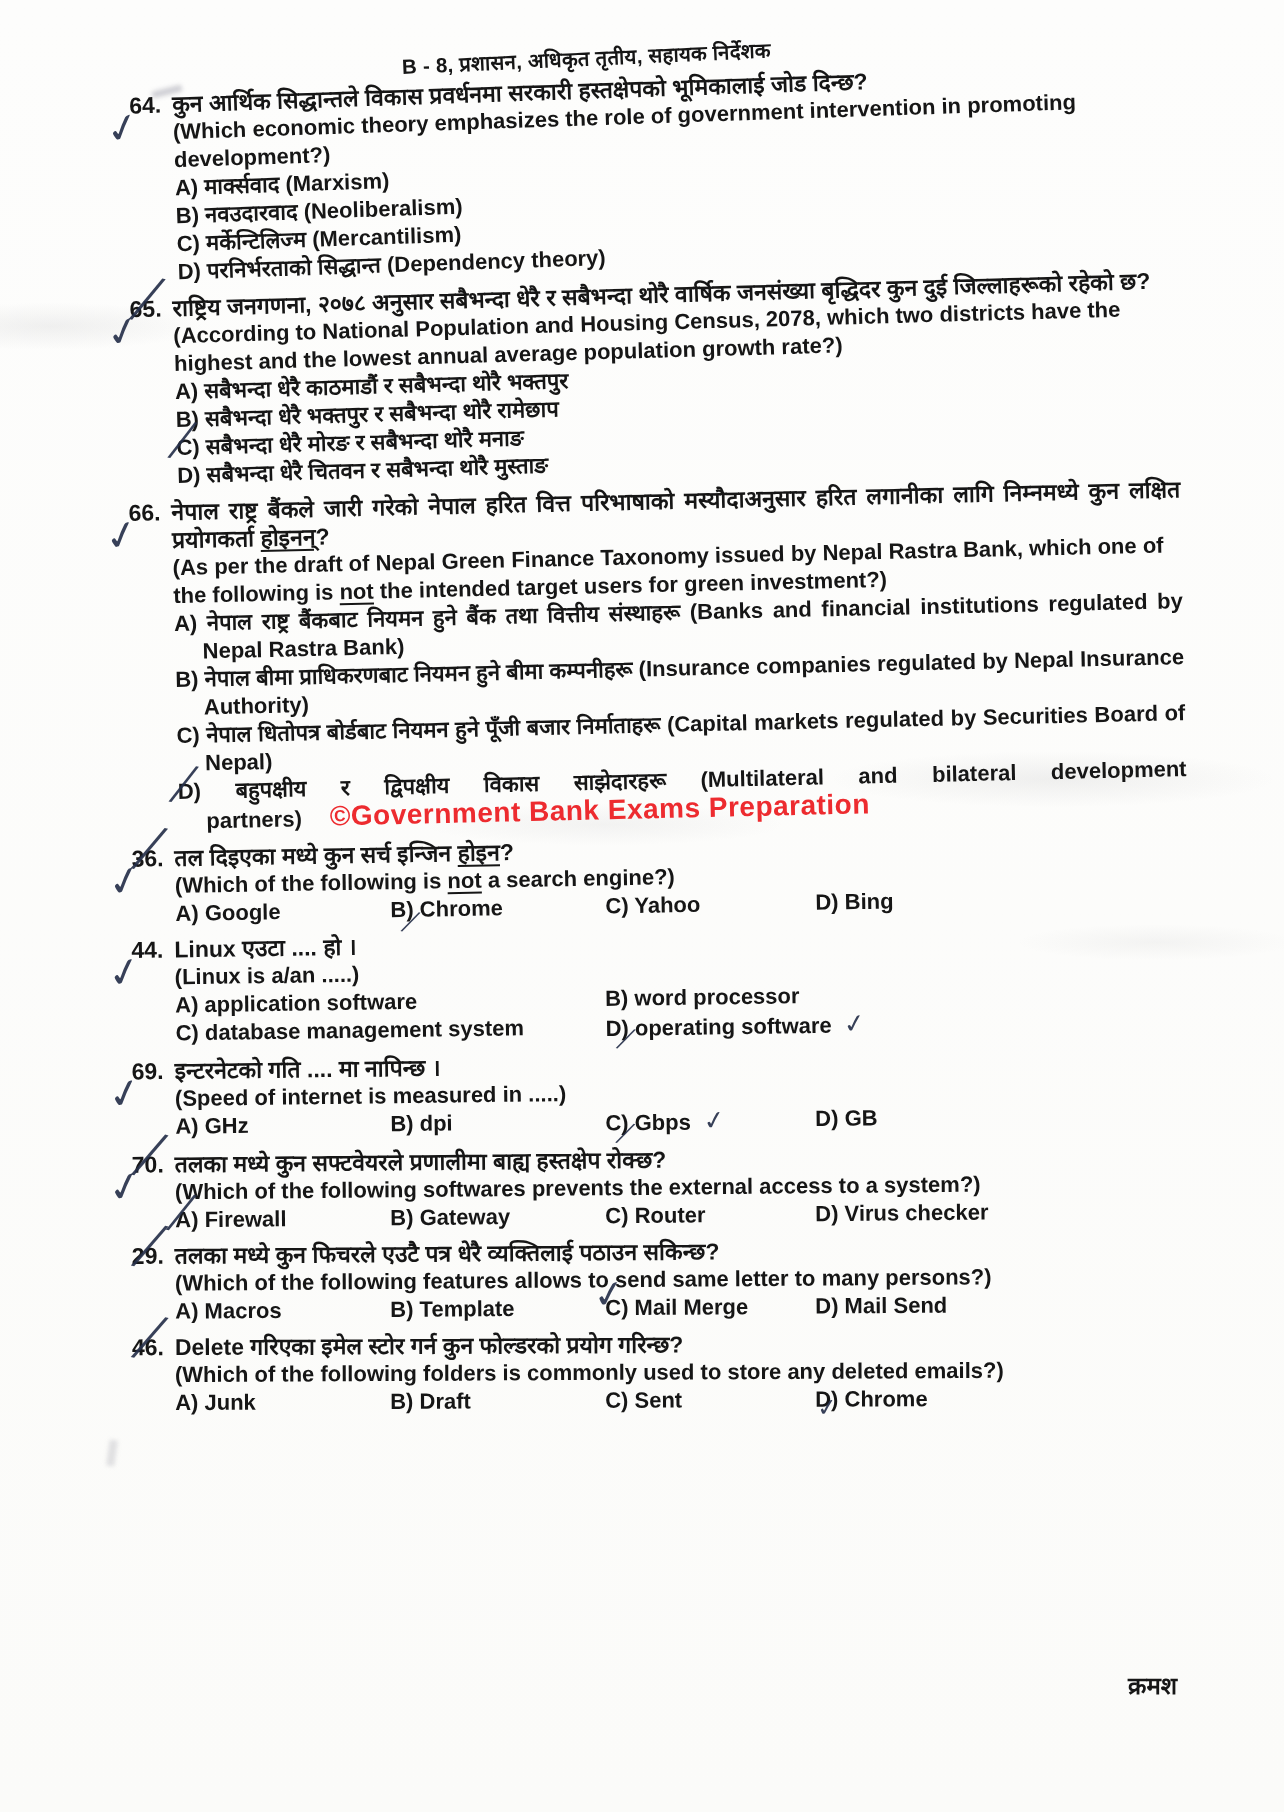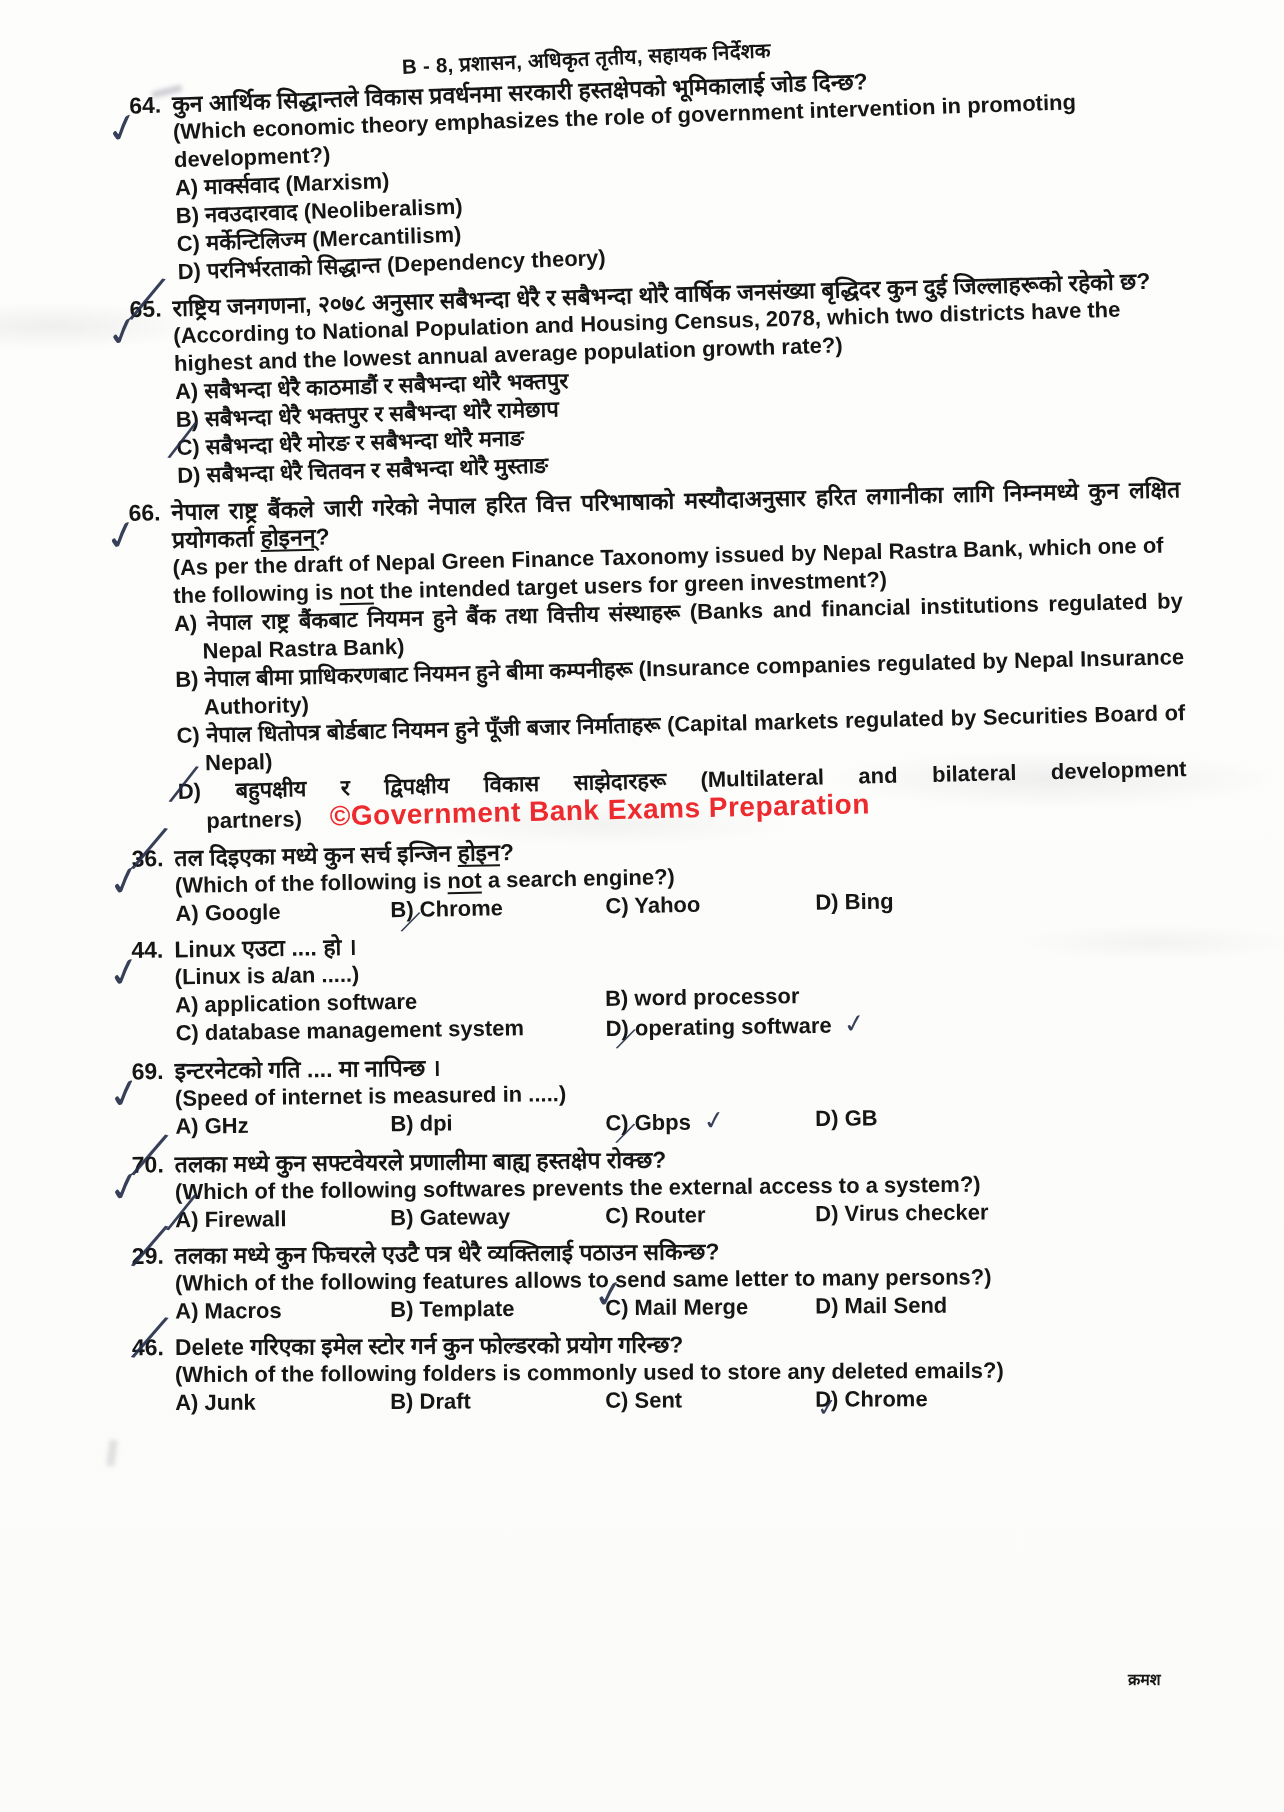--- a/index.html
+++ b/index.html
@@ -26,21 +26,21 @@
   .qnum{position:absolute;left:132px;top:0;font-size:23px;}
   .np{margin:0;font-size:23px;text-align:justify;}
   .en{margin:0;font-size:22px;}
   .opt{margin:0;font-size:22px;padding-left:28px;text-indent:-28px;text-align:justify;position:relative;}
   .opts-row{display:grid;grid-template-columns:215px 215px 210px 1fr;font-size:22px;}
   .opts-row .cell{position:relative;}
   .opts-2col{display:grid;grid-template-columns:430px 1fr;font-size:22px;}
   .opts-2col .cell{position:relative;}
   .u{text-decoration:underline;text-decoration-thickness:2px;text-underline-offset:4px;}
   .watermark{font-weight:700;font-size:28px;margin-left:28px;letter-spacing:.5px;white-space:nowrap;}
-  .footer{position:absolute;left:1128px;top:1668px;font-size:16px;}
+  .footer{position:absolute;left:1128px;top:1668px;font-size:24px;}
   
   .ink{color:rgba(38,48,74,0.92);font-family:"DejaVu Sans",sans-serif;pointer-events:none;}
   .ncheck{position:absolute;left:108px;top:22px;font-size:40px;transform:rotate(-12deg);font-weight:400;}
   .nslash{position:absolute;left:138px;top:-10px;font-size:40px;transform:rotate(14deg);font-weight:400;}
   .oslash{position:absolute;left:-4px;top:-8px;font-size:34px;font-weight:400;transform:rotate(12deg);text-indent:0;}
   .omark-under{position:absolute;left:14px;top:12px;font-size:20px;font-weight:400;transform:rotate(18deg);}
   .obigcheck{position:absolute;left:-12px;top:-14px;font-size:38px;font-weight:400;transform:rotate(-8deg);}
   .osmallcheck{position:absolute;left:2px;top:8px;font-size:24px;font-weight:400;transform:rotate(-6deg);}
   .tick-inline{font-size:26px;font-weight:400;margin-left:12px;display:inline-block;transform:rotate(-8deg);}
 </style>

